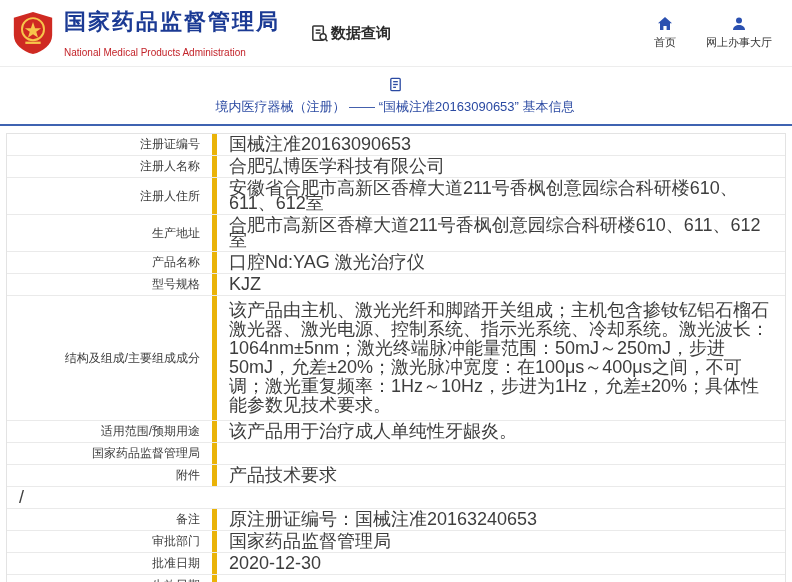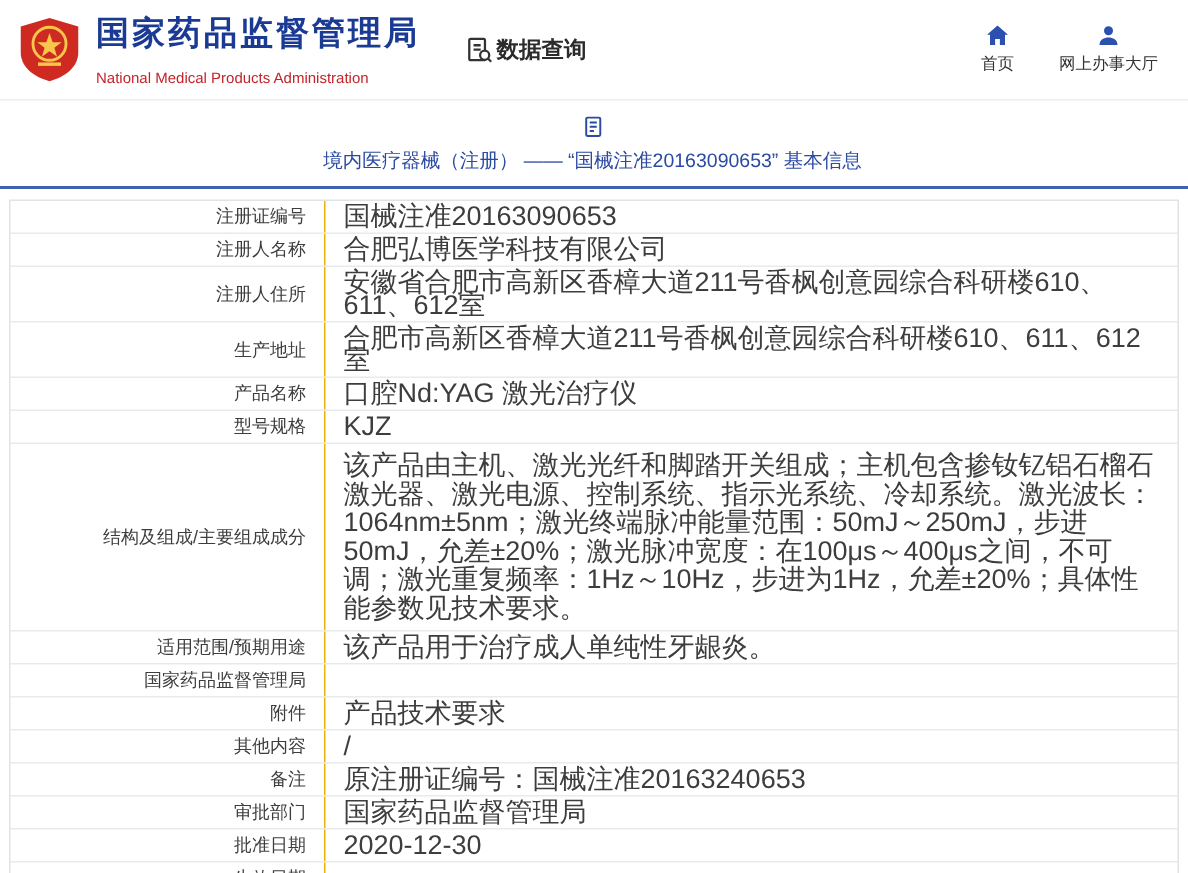--- a/index.html
+++ b/index.html
@@ -24,21 +24,21 @@
   
   .breadcrumb-bar { display: flex; align-items: center; gap: 6px;
     padding: 10px 10px 8px 8px; border-bottom: 2px solid #3f63b1;
     font-size: 13px; color: #2b4aa2; flex-direction: column; }
   .breadcrumb-bar svg { width: 15px; height: 15px; flex: 0 0 auto; }
 
   
   .info-table { margin: 7px 6px 0 6px; border: 1px solid #e3e3e3; }
   .trow { display: flex; border-bottom: 1px solid #eaeaea; }
   .trow:last-child { border-bottom: none; }
-  .tlabel { flex: 0 0 210px; width: 210px; border-right: 1px solid #eab308;
+  .tlabel { flex: 0 0 210px; width: 210px; border-right: 5px solid #eab308;
     display: flex; justify-content: flex-end; align-items: center; gap: 4px;
     text-align: center; padding: 3px 12px 3px 6px;
     font-size: 12px; color: #3d3d3d; line-height: 15px; }
   .tvalue { flex: 1; padding: 3px 10px 3px 12px; font-size: 18px; color: #3d3d3d;
     line-height: 15px; display: flex; align-items: center; }
   .tvalue.multiline { display: block; line-height: 19px; padding-top: 5px; padding-bottom: 5px; }
   .note-icon-wrap svg { width: 12px; height: 12px; display: block; }
   .detail-link { color: #3a6bd0; cursor: pointer; }
 </style>
 </head>
@@ -145,21 +145,20 @@
     <div class="tlabel">国家药品监督管理局</div>
     <div class="tvalue"></div>
   </div>
 
   <div class="trow">
     <div class="tlabel">附件</div>
     <div class="tvalue">产品技术要求</div>
   </div>
 
   <div class="trow">
-    <div class="tlabel">其他内容</div>
     <div class="tvalue">/</div>
   </div>
 
   <div class="trow">
     <div class="tlabel">备注</div>
     <div class="tvalue">原注册证编号：国械注准20163240653</div>
   </div>
 
   <div class="trow">
     <div class="tlabel">审批部门</div>

